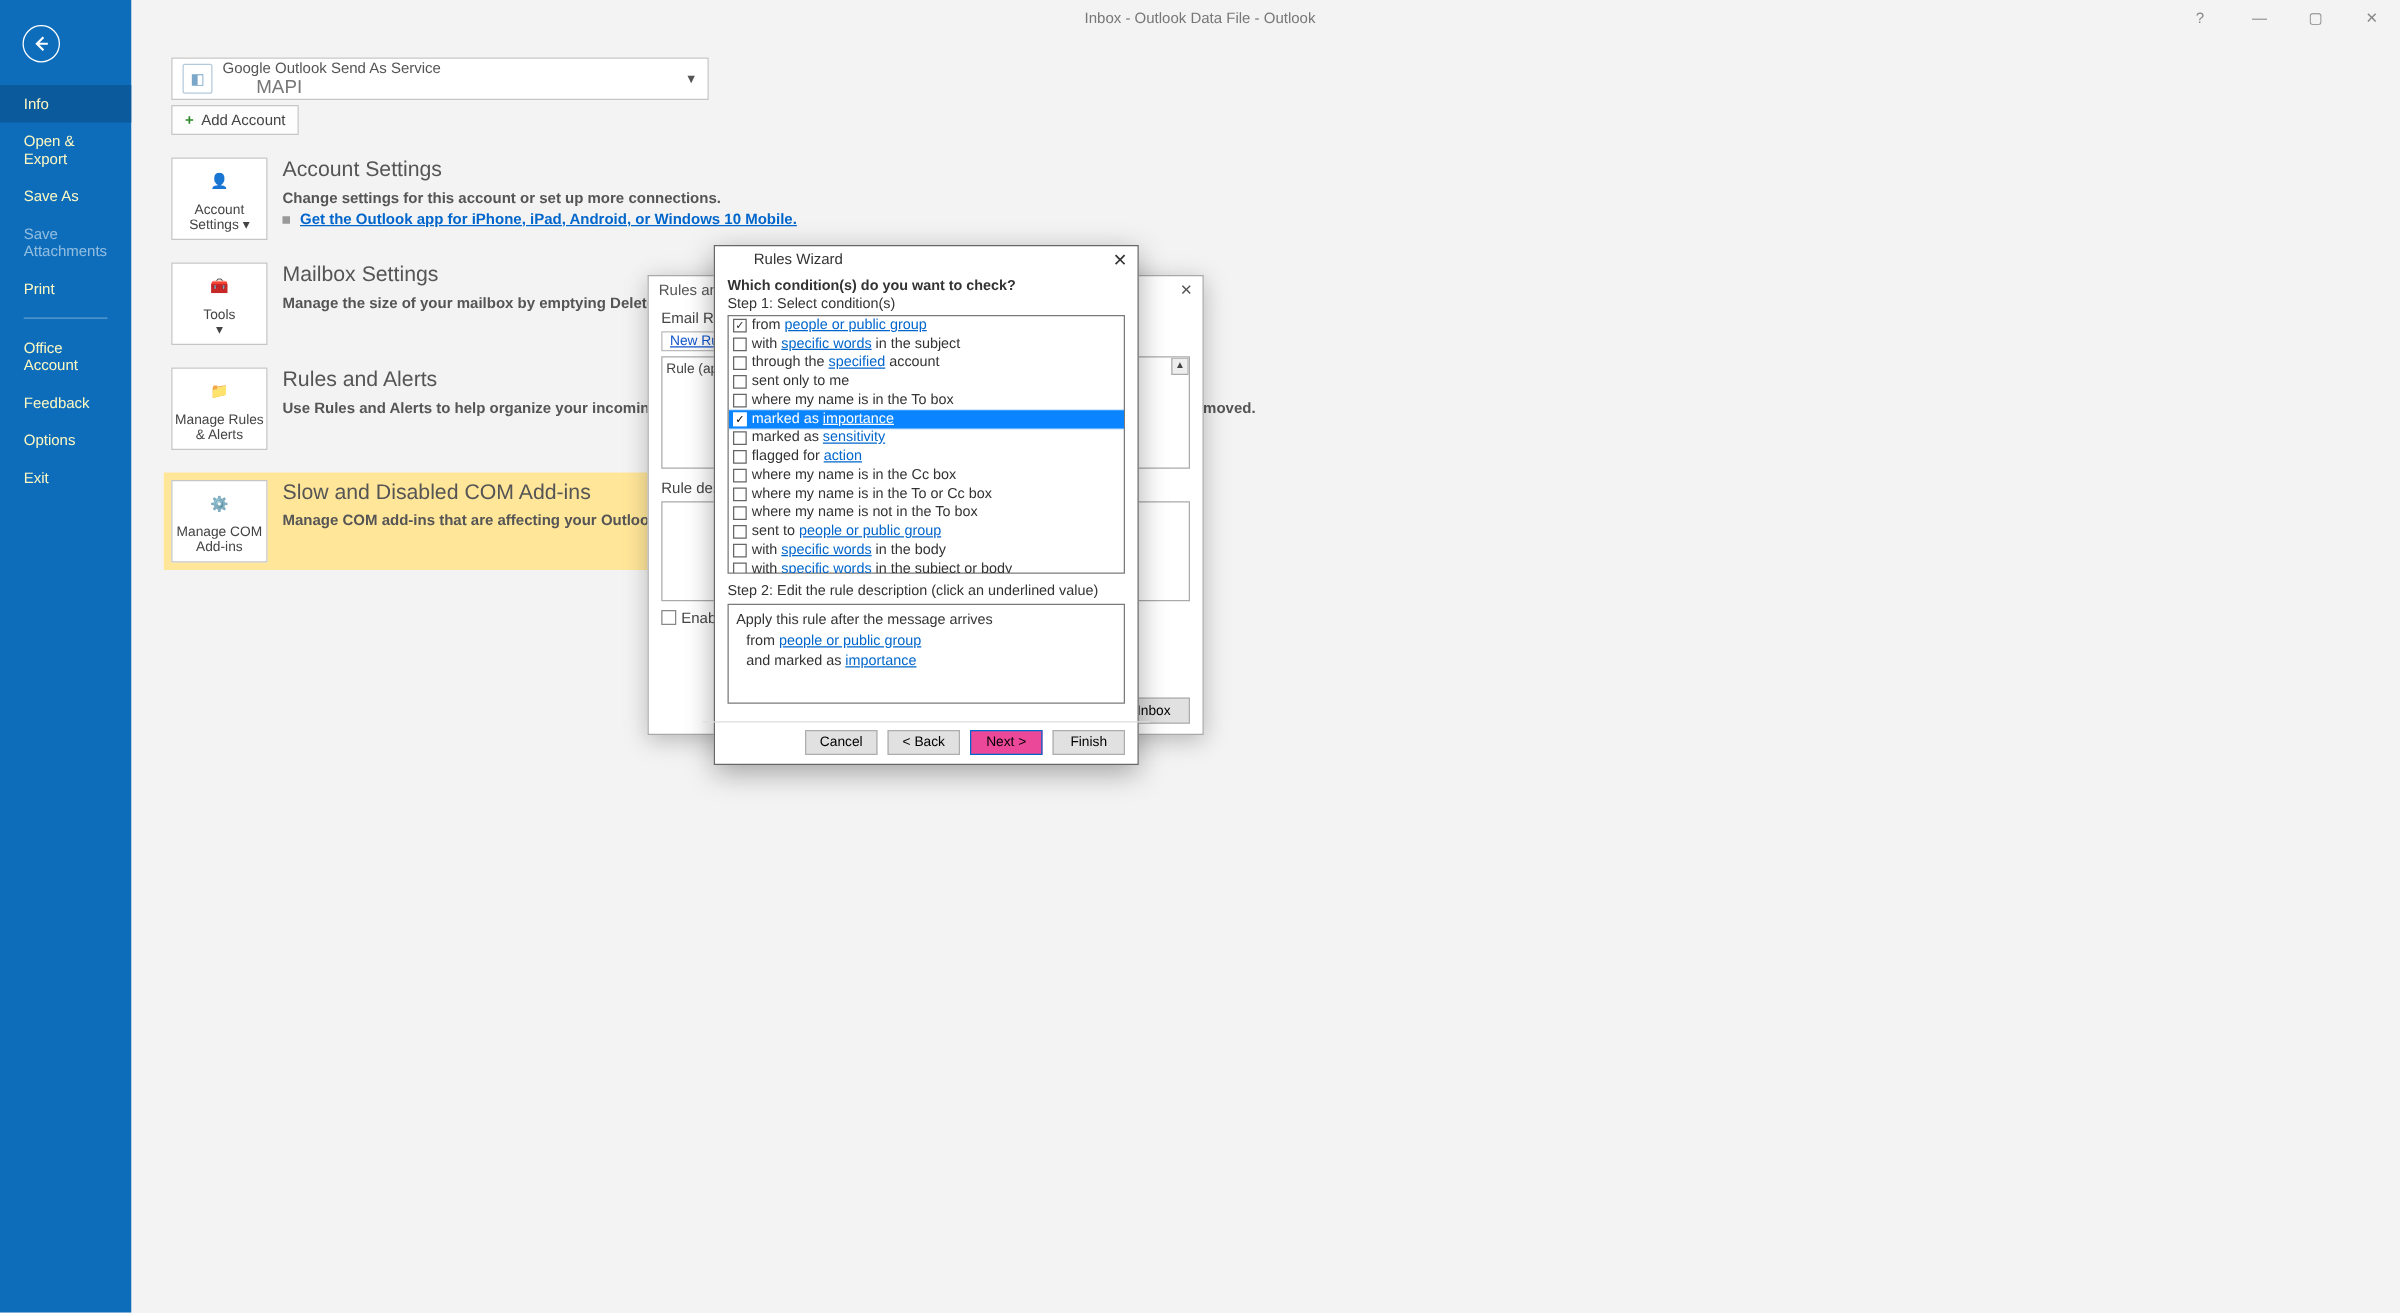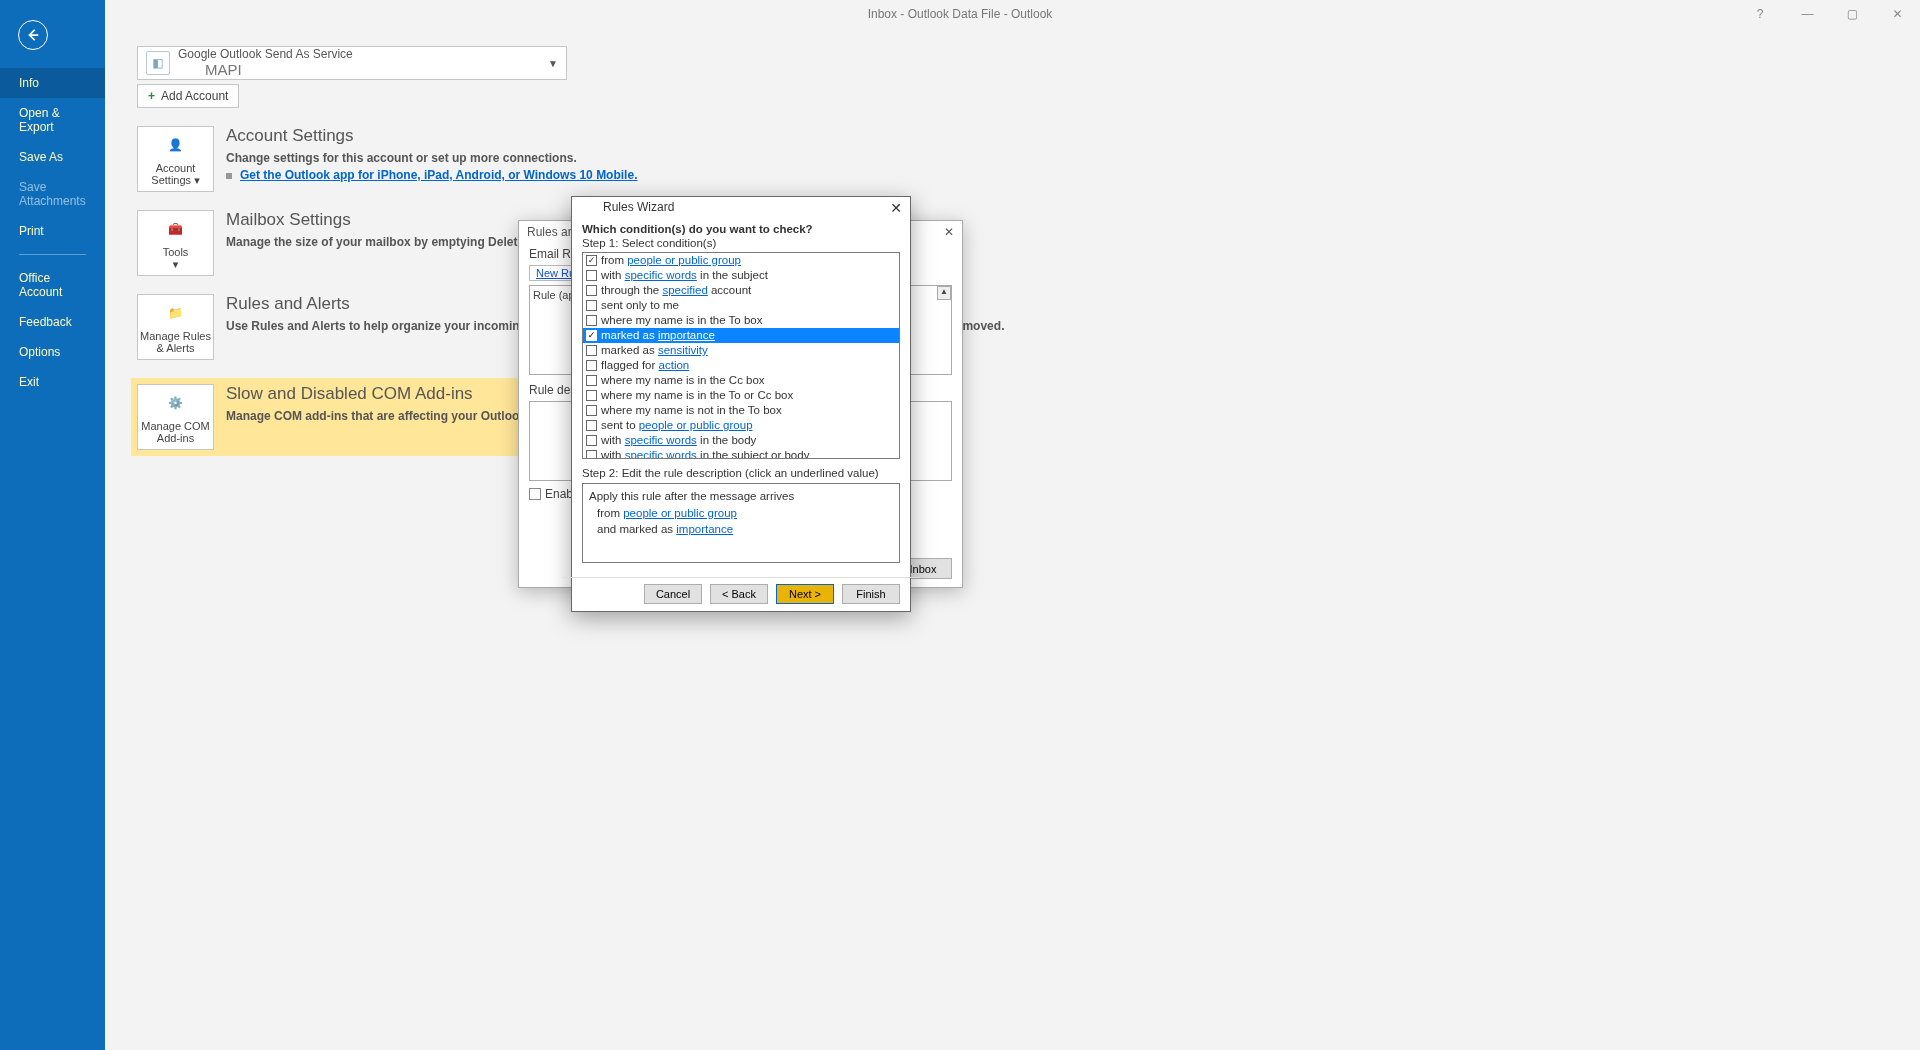--- a/index.html
+++ b/index.html
@@ -66,21 +66,21 @@
   .dlg-wiz .cond .cb { width: 11px; height: 11px; border: 1px solid #666; flex-shrink: 0; display: inline-flex; align-items: center; justify-content: center; font-size: 9px; line-height: 1; }
   .dlg-wiz .cond.sel { background: #0a84ff; color: #fff; }
   .dlg-wiz .cond.sel .cb { background: #fff; color: #000; border-color: #fff; }
   .dlg-wiz .ul { color: #0066cc; text-decoration: underline; }
   .dlg-wiz .cond.sel .ul { color: #fff; }
   .dlg-wiz .desc { border: 1px solid #7a7a7a; height: 80px; margin-top: 4px; padding: 4px 6px; font-size: 11.5px; line-height: 1.45; }
   .dlg-wiz .indent { margin-left: 8px; }
   .dlg-wiz .sep { border-top: 1px solid #ddd; margin: 8px -10px 6px -10px; }
   .dlg-wiz .wbtns { display: flex; justify-content: flex-end; gap: 8px; padding: 0 10px 0 0; }
   .dlg-wiz .wbtns button { width: 58px; height: 20px; border: 1px solid #adadad; background: #e1e1e1; font-size: 11px; }
-  .dlg-wiz .wbtns button.primary { border: 1.5px solid #0066cc; background: #eab308; }
+  .dlg-wiz .wbtns button.primary { border: 1.5px solid #0066cc; background: #ec4899; }
 
   ::-webkit-scrollbar { width: 16px; }
   ::-webkit-scrollbar-track { background: #f0f0f0; }
   ::-webkit-scrollbar-thumb { background: #c0c0c0; }
 </style>
 </head>
 <body>
 
 <div class="titlebar">
   <span class="title">Inbox - Outlook Data File  -  Outlook</span>

